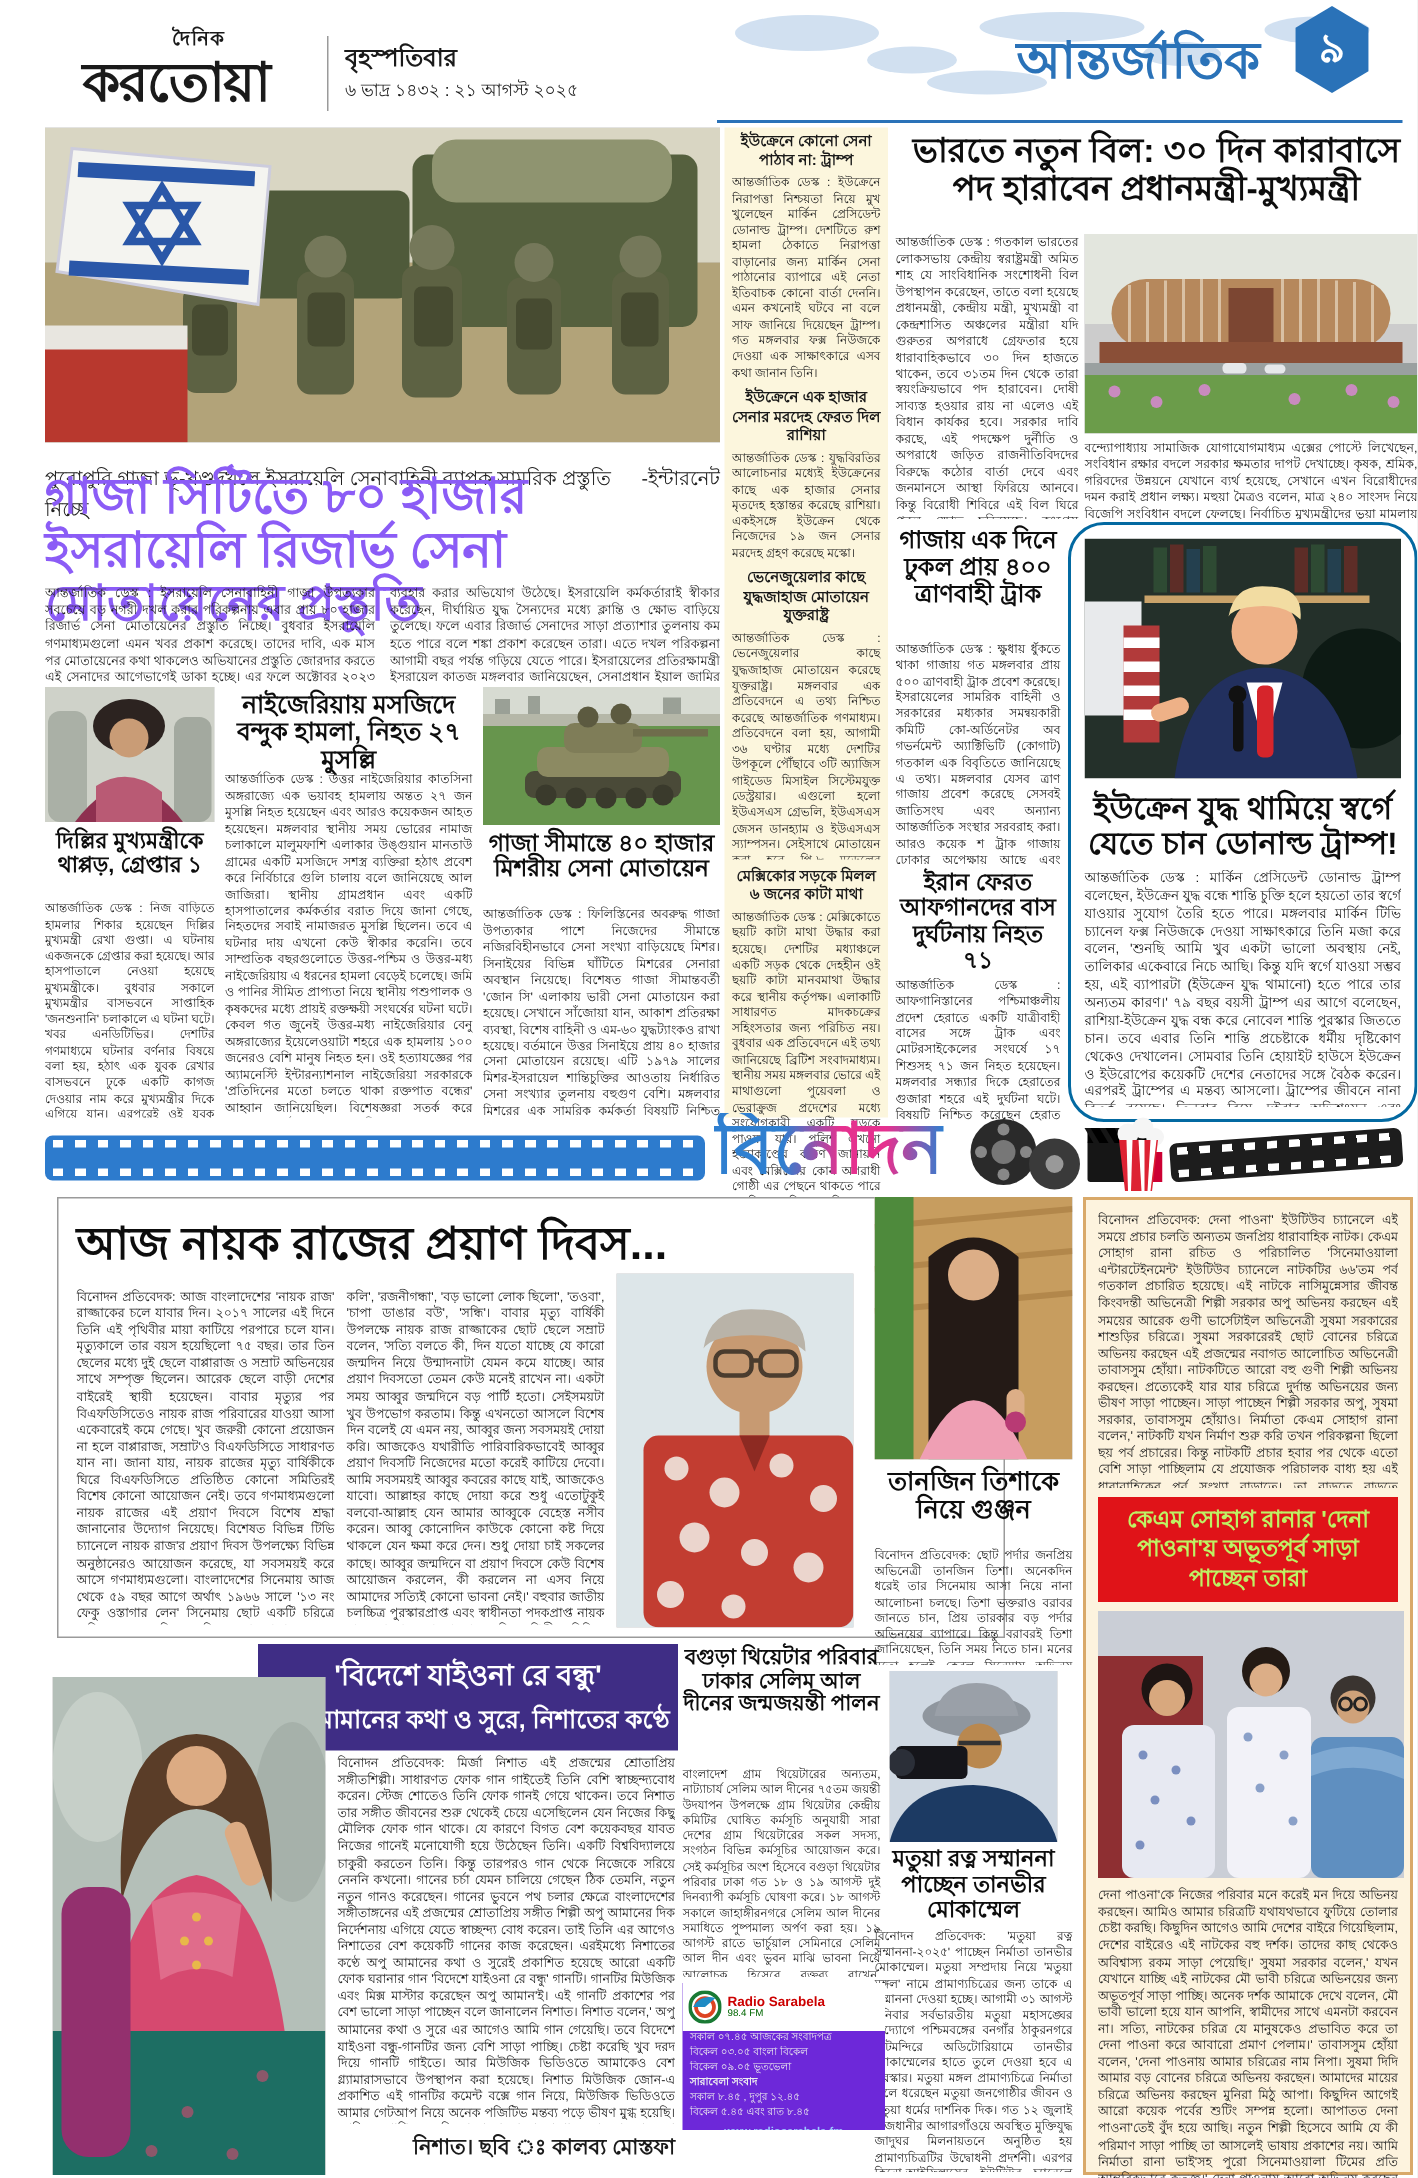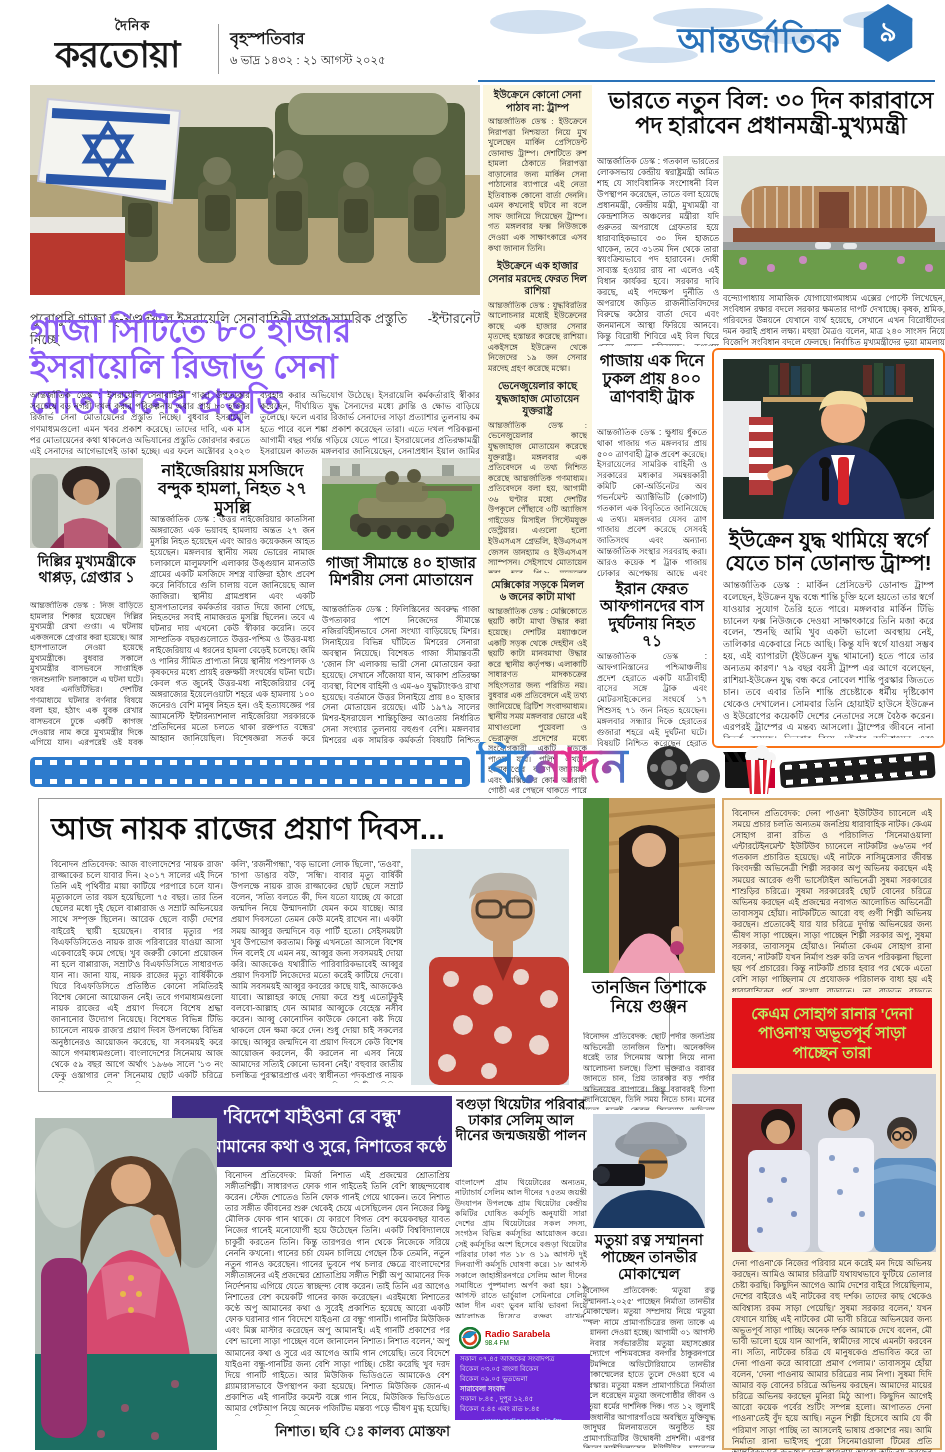--- a/index.html
+++ b/index.html
@@ -20,21 +20,21 @@
   .hex{width:54px;height:58px;background:#2a72b8;display:flex;align-items:center;justify-content:center;
        clip-path:polygon(50% 0,95% 25%,95% 75%,50% 100%,5% 75%,5% 25%);}
   .hex span{color:#fff;font-size:27px;font-weight:bold;}
   .blue-rule{background:#2a72b8;height:2px;}
   
   .briefcol{background:#fcf6dd;padding:4px 5px;box-sizing:border-box;}
   .brief-t{font-size:10px;font-weight:bold;text-align:center;line-height:1.25;margin:6px 0 3px;}
   .brief-b{font-size:8px;}
   .bh1{max-height:146px}.bh2{max-height:82px}.bh3{max-height:152px}.bh4{max-height:208px}
   
-  .tbox{border:2px solid #f97316;border-radius:6px;box-sizing:border-box;padding:9px;background:#fff;}
+  .tbox{border:2px solid #0369a1;border-radius:24px;box-sizing:border-box;padding:9px;background:#fff;}
   
   .strip{position:absolute;background:#2d7bcd;border-radius:5px;}
   .strip::before,.strip::after{content:"";position:absolute;left:5px;right:5px;height:5px;
      background-image:repeating-linear-gradient(90deg,#fff 0 7px,transparent 7px 15px);}
   .strip::before{top:3px}.strip::after{bottom:3px}
   .strip.dark{background:#1d1d1d;}
   .banner-title{font-size:47px;font-weight:bold;
      background:linear-gradient(90deg,#2f7fd0 0%,#2f7fd0 30%,#e5318f 55%,#e5318f 75%,#2f7fd0 100%);
      -webkit-background-clip:text;background-clip:text;color:transparent;line-height:1;}
   

